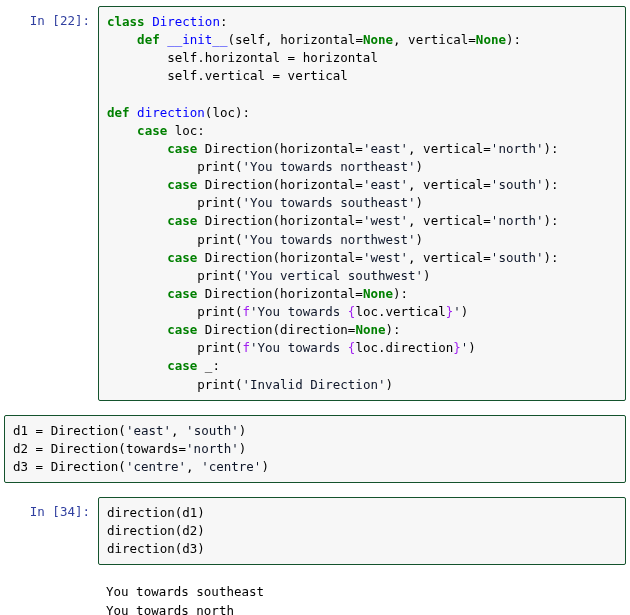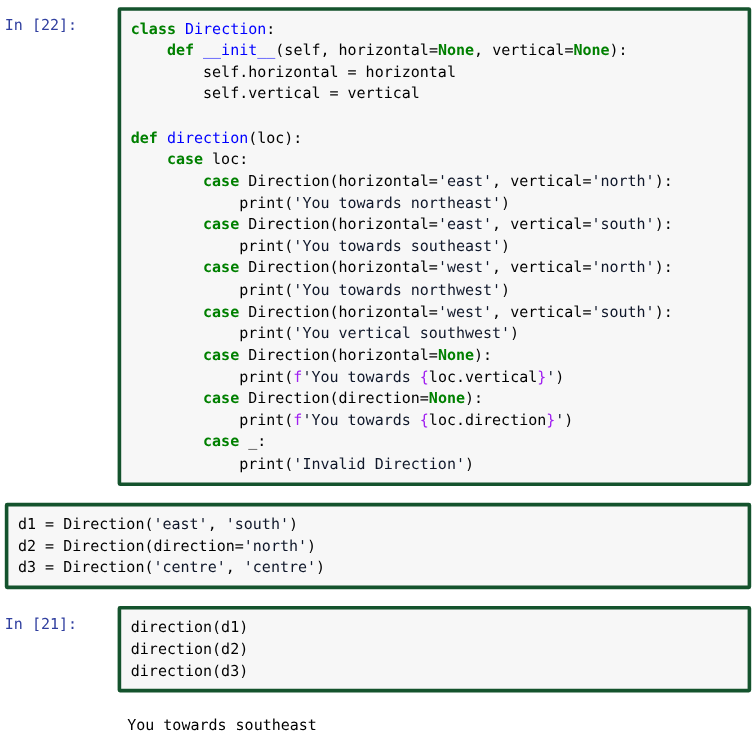--- a/index.html
+++ b/index.html
@@ -1,19 +1,19 @@
 <!DOCTYPE html>
 <html><head>
 <meta charset="utf-8">
 <style>
   html,body{margin:0;padding:0;background:#fff;font-family:"DejaVu Sans Mono",Menlo,Consolas,monospace;font-size:12.5px;line-height:1.45;color:#000}
   .nb{width:630px;box-sizing:border-box;padding:6px 4px 18px 4px;position:relative}
   .cell{display:flex;margin:0 0 14px 0}
-  .prompt{flex:0 0 86px;padding:6px 8px 0 0;color:#303F9F;white-space:nowrap}
-  .input-area{flex:1;background:#f7f7f7;border:3px solid #14532d;border-radius:2px;padding:6px 8px;overflow-x:auto}
+  .prompt{flex:0 0 86px;text-align:right;padding:6px 8px 0 0;color:#303F9F;white-space:nowrap}
+  .input-area{flex:1;background:#f7f7f7;border:1px solid #14532d;border-radius:2px;padding:6px 8px;overflow-x:auto}
   .output-area{flex:1;padding:4px 8px 4px 8px}
   pre{margin:0;font-family:inherit;white-space:pre}
   .k{color:#008000;font-weight:bold}
   .nf{color:#0000FF}                      
   .bp{color:#008000;font-weight:bold}     
   .s{color:#0f172a}                       
   .sk{color:#A020F0}                      
   .n{color:#000}
   .p{color:#000}
 </style>
@@ -44,27 +44,27 @@
         </span><span class="k">case</span><span class="n"> Direction(direction=</span><span class="bp">None</span><span class="p">):</span><span class="n">
             print(</span><span class="sk">f</span><span class="s">'You towards </span><span class="sk">{</span><span class="n">loc.direction</span><span class="sk">}</span><span class="s">'</span><span class="p">)</span><span class="n">
         </span><span class="k">case</span><span class="n"> _:
             print(</span><span class="s">'Invalid Direction'</span><span class="p">)</span></pre>
   </div>
 </div>
 
 <div class="cell">
   <div class="input-area">
     <pre><span class="n">d1 = Direction(</span><span class="s">'east'</span><span class="p">, </span><span class="s">'south'</span><span class="p">)</span><span class="n">
-</span><span class="n">d2 = Direction(direction=</span><span class="s">'north'</span><span class="p">)</span><span class="n">
+</span><span class="n">d2 = Direction(towards=</span><span class="s">'north'</span><span class="p">)</span><span class="n">
 </span><span class="n">d3 = Direction(</span><span class="s">'centre'</span><span class="p">, </span><span class="s">'centre'</span><span class="p">)</span></pre>
   </div>
 </div>
 
 <div class="cell">
-  <div class="prompt">In [21]:</div>
+  <div class="prompt">In [34]:</div>
   <div class="input-area">
     <pre><span class="n">direction(d1)
 direction(d2)
 direction(d3)</span></pre>
   </div>
 </div>
 
 <div class="cell">
   <div class="prompt"></div>
   <div class="output-area">

